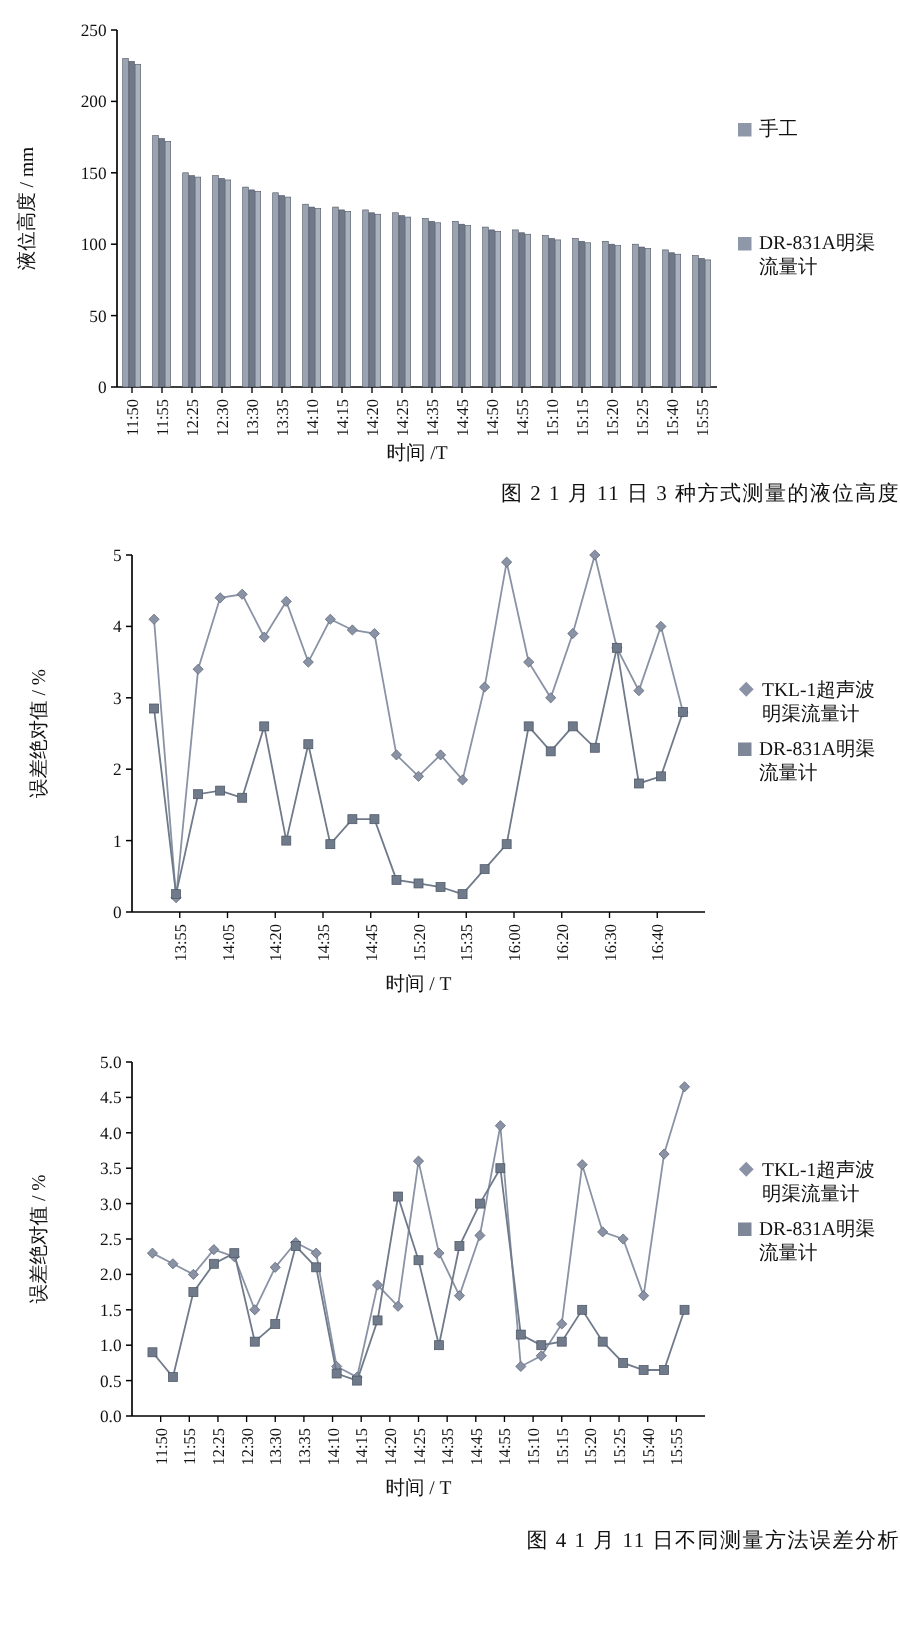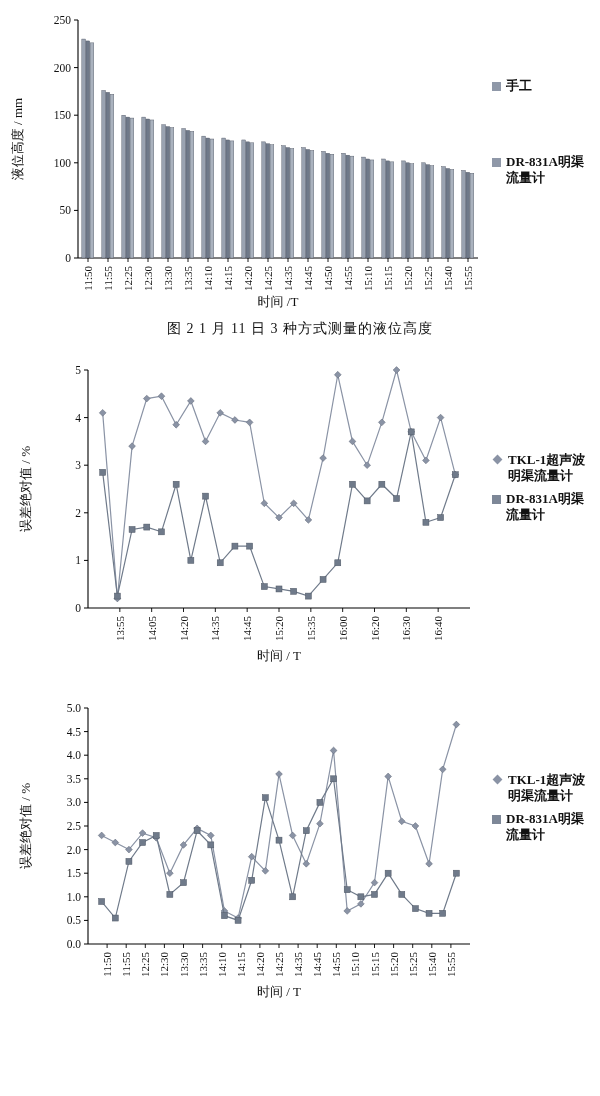--- a/index.html
+++ b/index.html
@@ -1,30 +1,30 @@
 <!DOCTYPE html>
 <html><head>
 <meta charset="utf-8">
 <style>
   html,body{margin:0;padding:0;background:#fff;}
   body{width:600px;height:1096px;font-family:"Liberation Serif",serif;color:#111;position:relative;}
   .page{width:600px;height:1096px;position:relative;}
 
   .figblock{position:relative;width:600px;}
-  .caption{text-align:center;font-size:14px;letter-spacing:1px;margin-top:4px;font-family:"Liberation Serif",serif;}
+  .caption{text-align:right;font-size:14px;letter-spacing:1px;margin-top:4px;font-family:"Liberation Serif",serif;}
 
   .chart-wrap{position:relative;}
   svg{display:block;}
 
   .legend{position:absolute;font-size:13px;line-height:1.25;font-family:"Liberation Serif",serif;}
   .legend .row{display:flex;align-items:flex-start;margin-bottom:6px;}
   .legend .swatch{width:9px;height:9px;flex:0 0 9px;margin-top:4px;margin-right:5px;}
   .legend .swatch.diamond{width:11px;height:11px;flex:0 0 11px;background:transparent;position:relative;margin-top:2px;}
   .legend .swatch.diamond i{display:block;width:7px;height:7px;background:#8a93a5;transform:rotate(45deg);margin:2px 0 0 2px;}
-  .legend .lbl{max-width:86px;font-weight:bold;}
+  .legend .lbl{max-width:86px;}
 </style>
 </head>
 <body>
 
 <div class="page">
 
   <div class="figblock" style="padding-top:6px;">
     <div class="chart-wrap">
       <svg id="svg-fig2" width="600" height="310">
           <line x1="78" y1="14" x2="78" y2="252" stroke="#000" stroke-width="1.1"></line>
@@ -399,15 +399,16 @@
               <i></i>
             </span>
           <span class="lbl">TKL-1超声波明渠流量计</span>
         </div>
         <div class="row">
           <span class="swatch" style="background:#7d8797;"></span>
           <span class="lbl">DR-831A明渠流量计</span>
         </div>
       </div>
     </div>
+    <div class="caption">图 4    1 月 11 日不同测量方法误差分析</div>
   </div>
 
 </div>
 
 </body></html>

